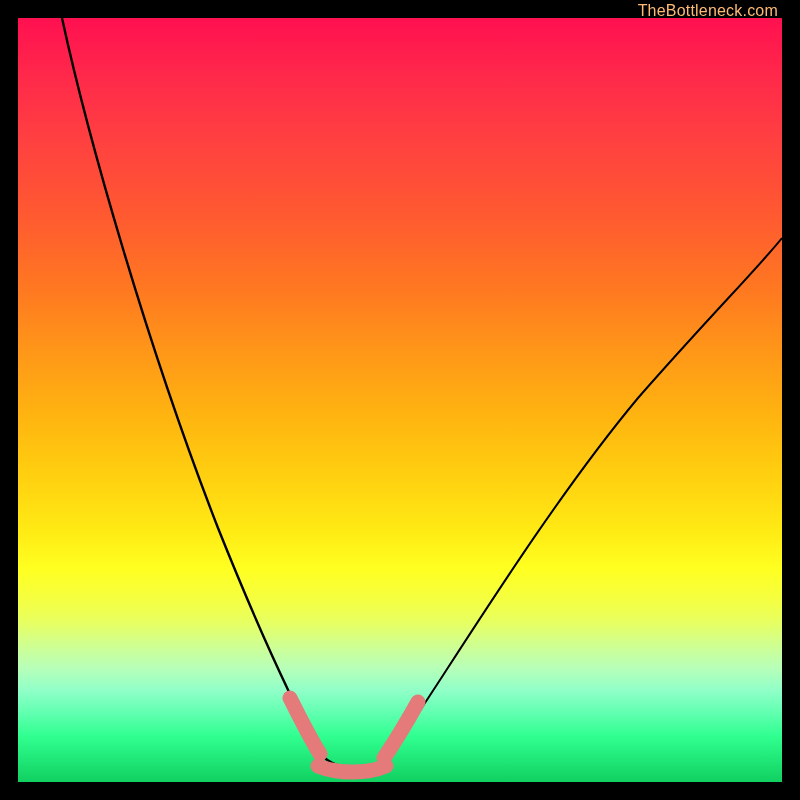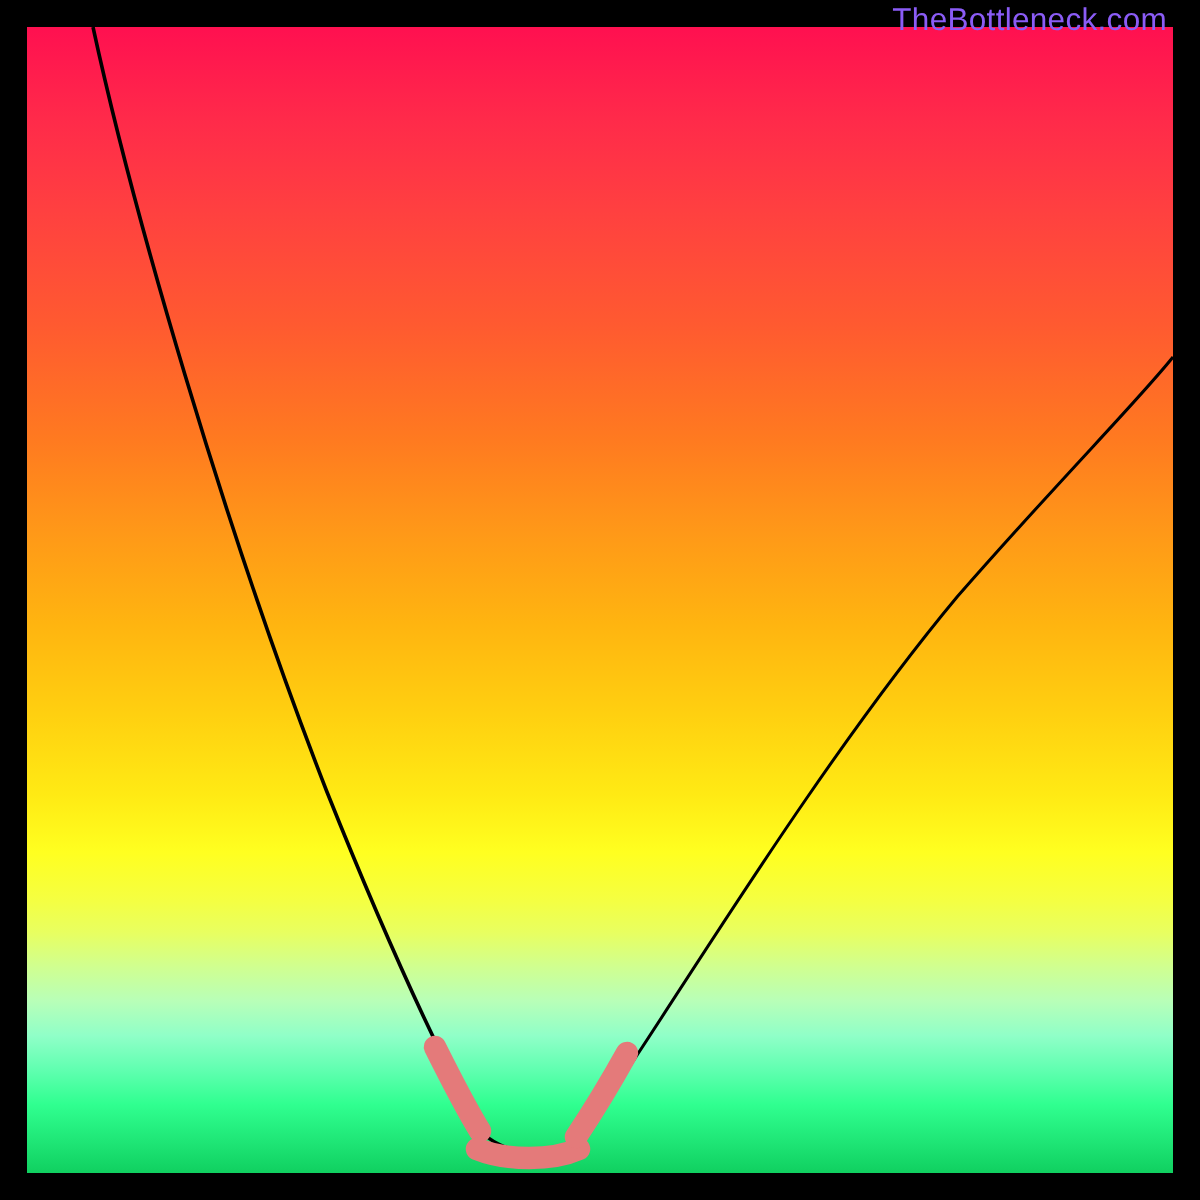--- a/index.html
+++ b/index.html
@@ -45,22 +45,22 @@
       #60ffb0 91%,
       #30ff90 94%,
       #20e878 97%,
       #10d060 100%
     );
   }
   .watermark {
     position: absolute;
     top: 2px;
     right: 22px;
-    color: #8b5cf6;
-    font-size: 21px;
+    color: #fdba74;
+    font-size: 16px;
     font-weight: 500;
     letter-spacing: 0.2px;
   }
   svg.curves {
     position: absolute;
     left: 0;
     top: 0;
     width: 764px;
     height: 764px;
   }

